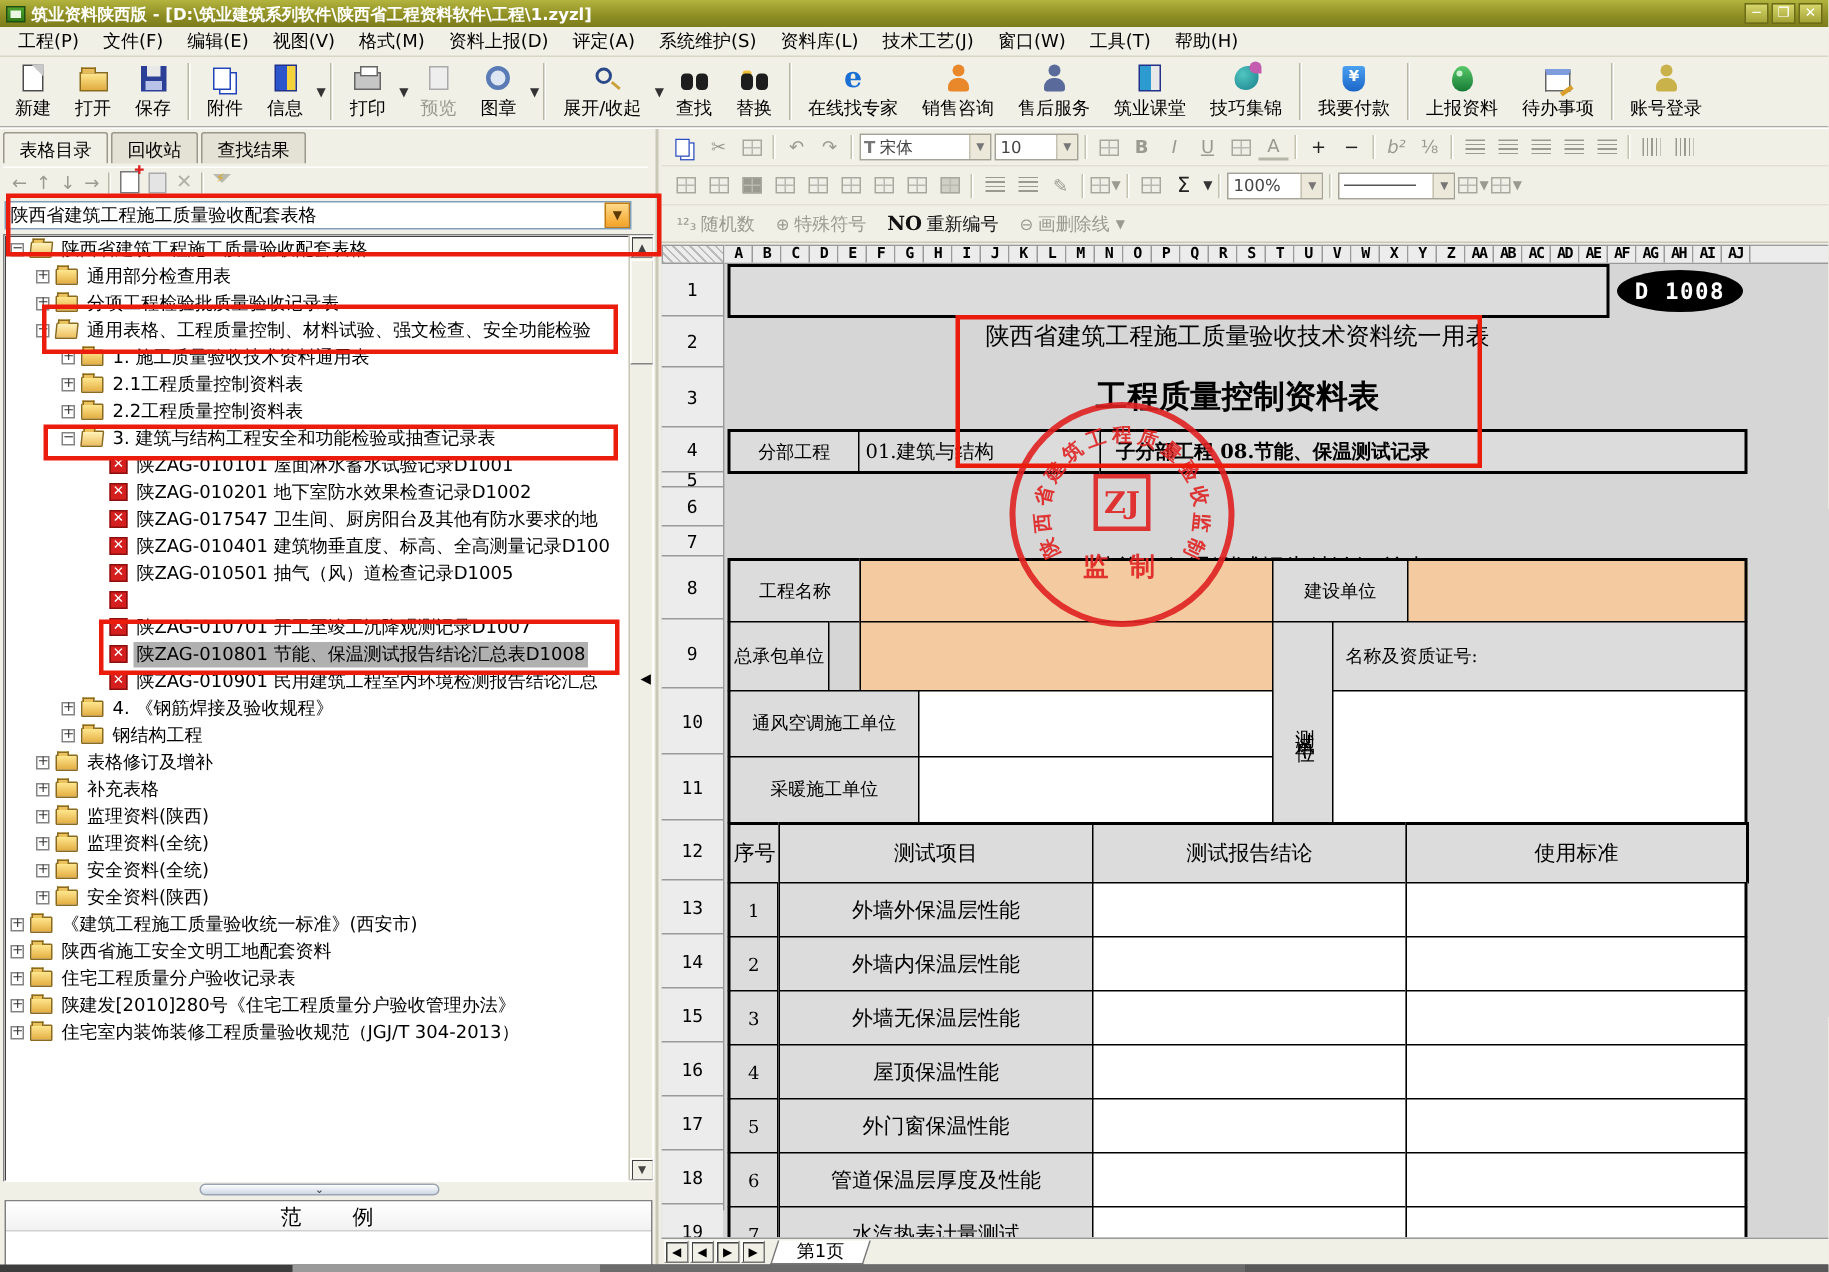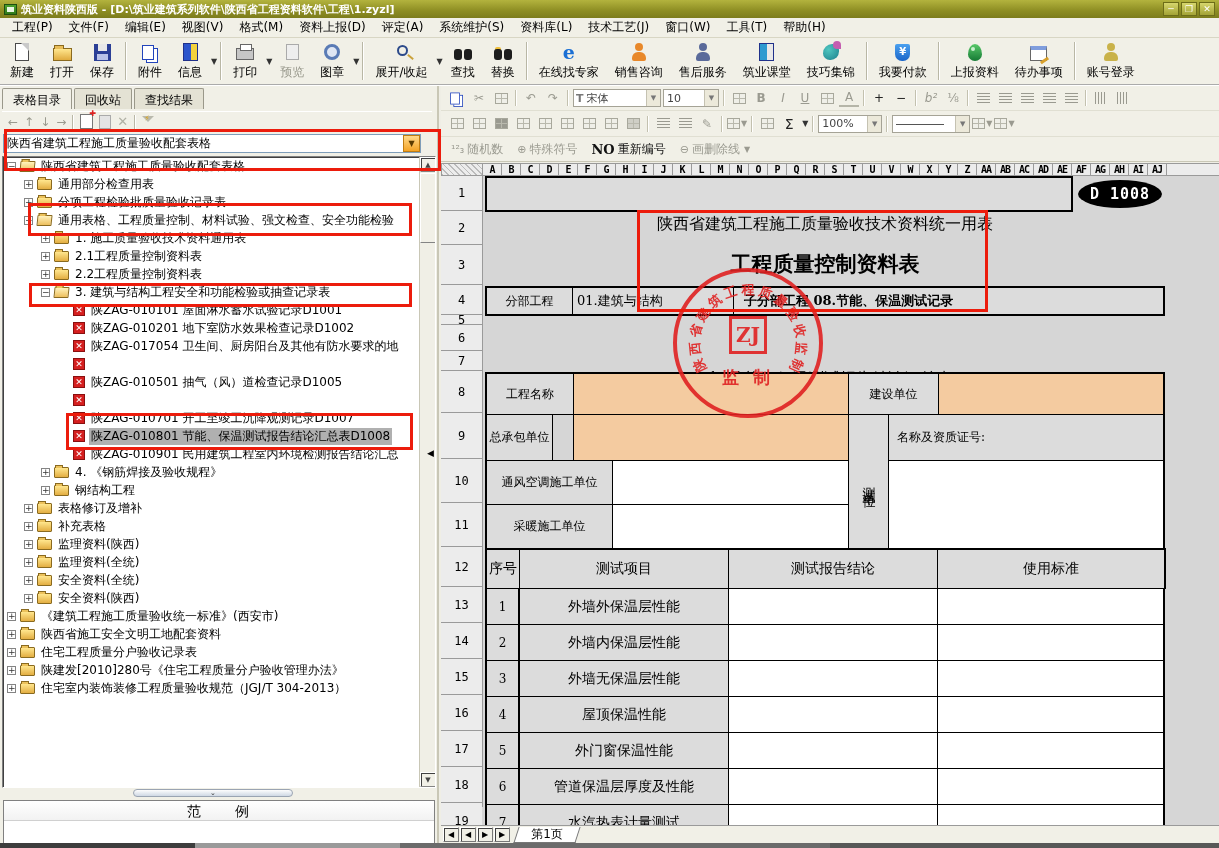--- a/index.html
+++ b/index.html
@@ -429,25 +429,26 @@
           <span class="tlabel">陕ZAG-010101  屋面淋水蓄水试验记录D1001</span>
         </div>
         <div class="trow" style="padding-left: 55px;">
           <span style="width: 15px; flex: 0 0 auto;"></span>
           <span class="tdoc">✕</span>
           <span class="tlabel">陕ZAG-010201  地下室防水效果检查记录D1002</span>
         </div>
         <div class="trow" style="padding-left: 55px;">
           <span style="width: 15px; flex: 0 0 auto;"></span>
           <span class="tdoc">✕</span>
-          <span class="tlabel">陕ZAG-017054  卫生间、厨房阳台及其他有防水要求的地</span>
+          <span class="tlabel">陕ZAG-017547  卫生间、厨房阳台及其他有防水要求的地</span>
         </div>
         <div class="trow" style="padding-left: 55px;">
           <span style="width: 15px; flex: 0 0 auto;"></span>
           <span class="tdoc">✕</span>
+          <span class="tlabel">陕ZAG-010401  建筑物垂直度、标高、全高测量记录D100</span>
         </div>
         <div class="trow" style="padding-left: 55px;">
           <span style="width: 15px; flex: 0 0 auto;"></span>
           <span class="tdoc">✕</span>
           <span class="tlabel">陕ZAG-010501  抽气（风）道检查记录D1005</span>
         </div>
         <div class="trow" style="padding-left: 55px;">
           <span style="width: 15px; flex: 0 0 auto;"></span>
           <span class="tdoc">✕</span>
         </div>

